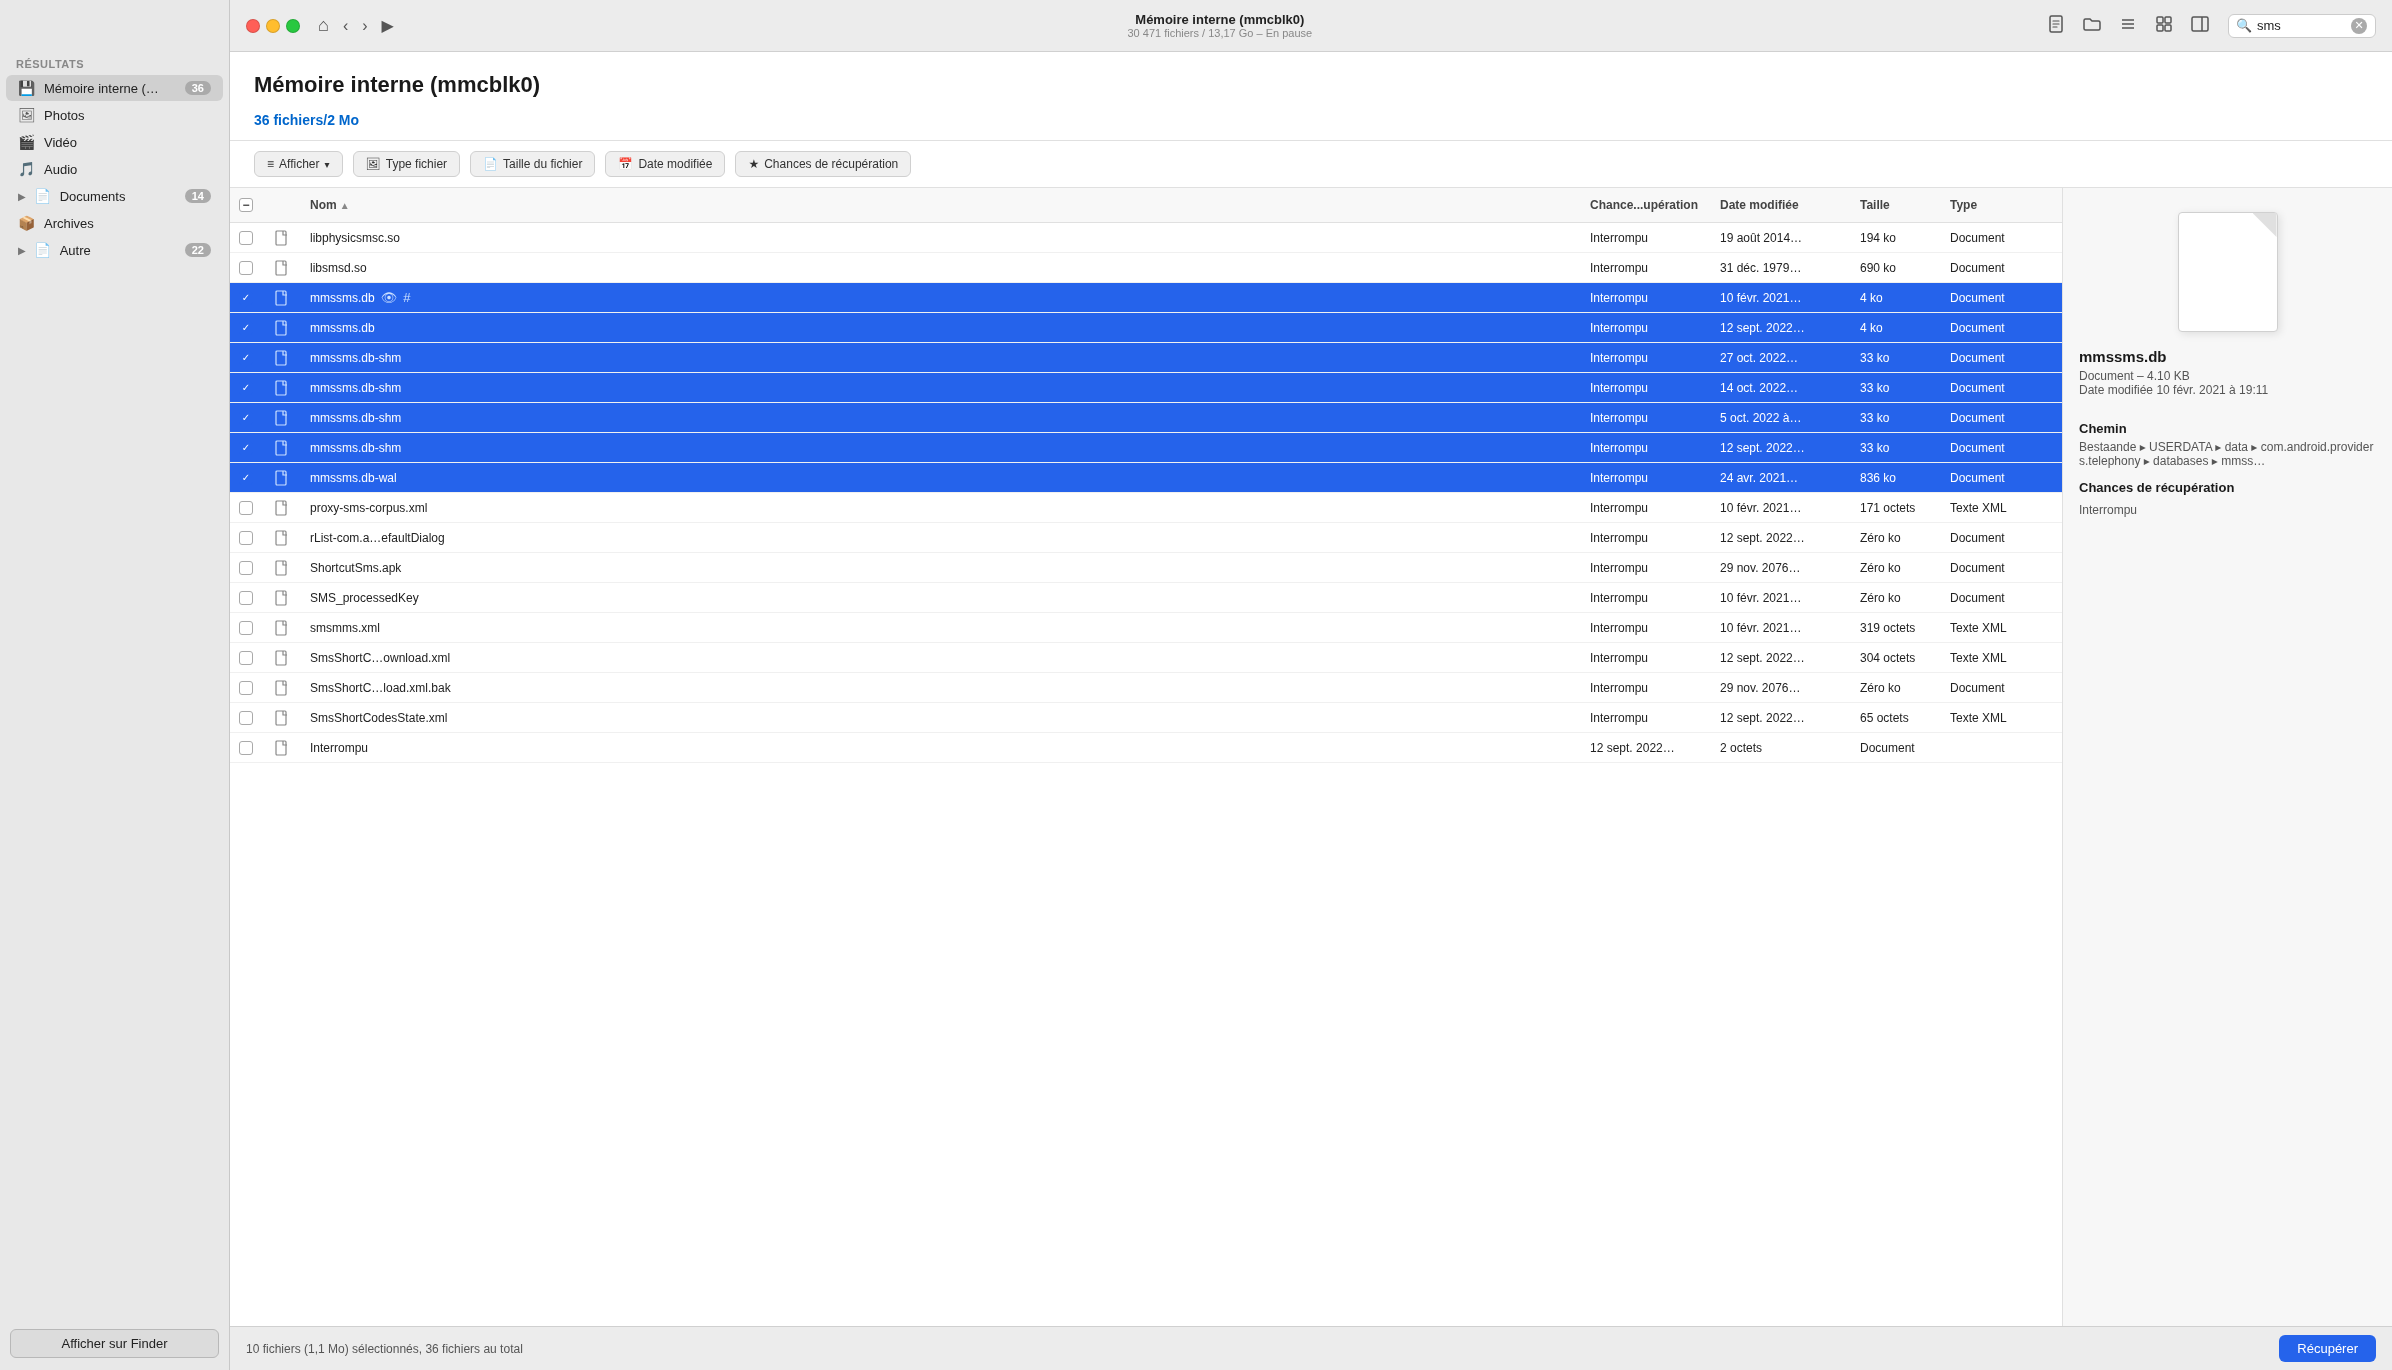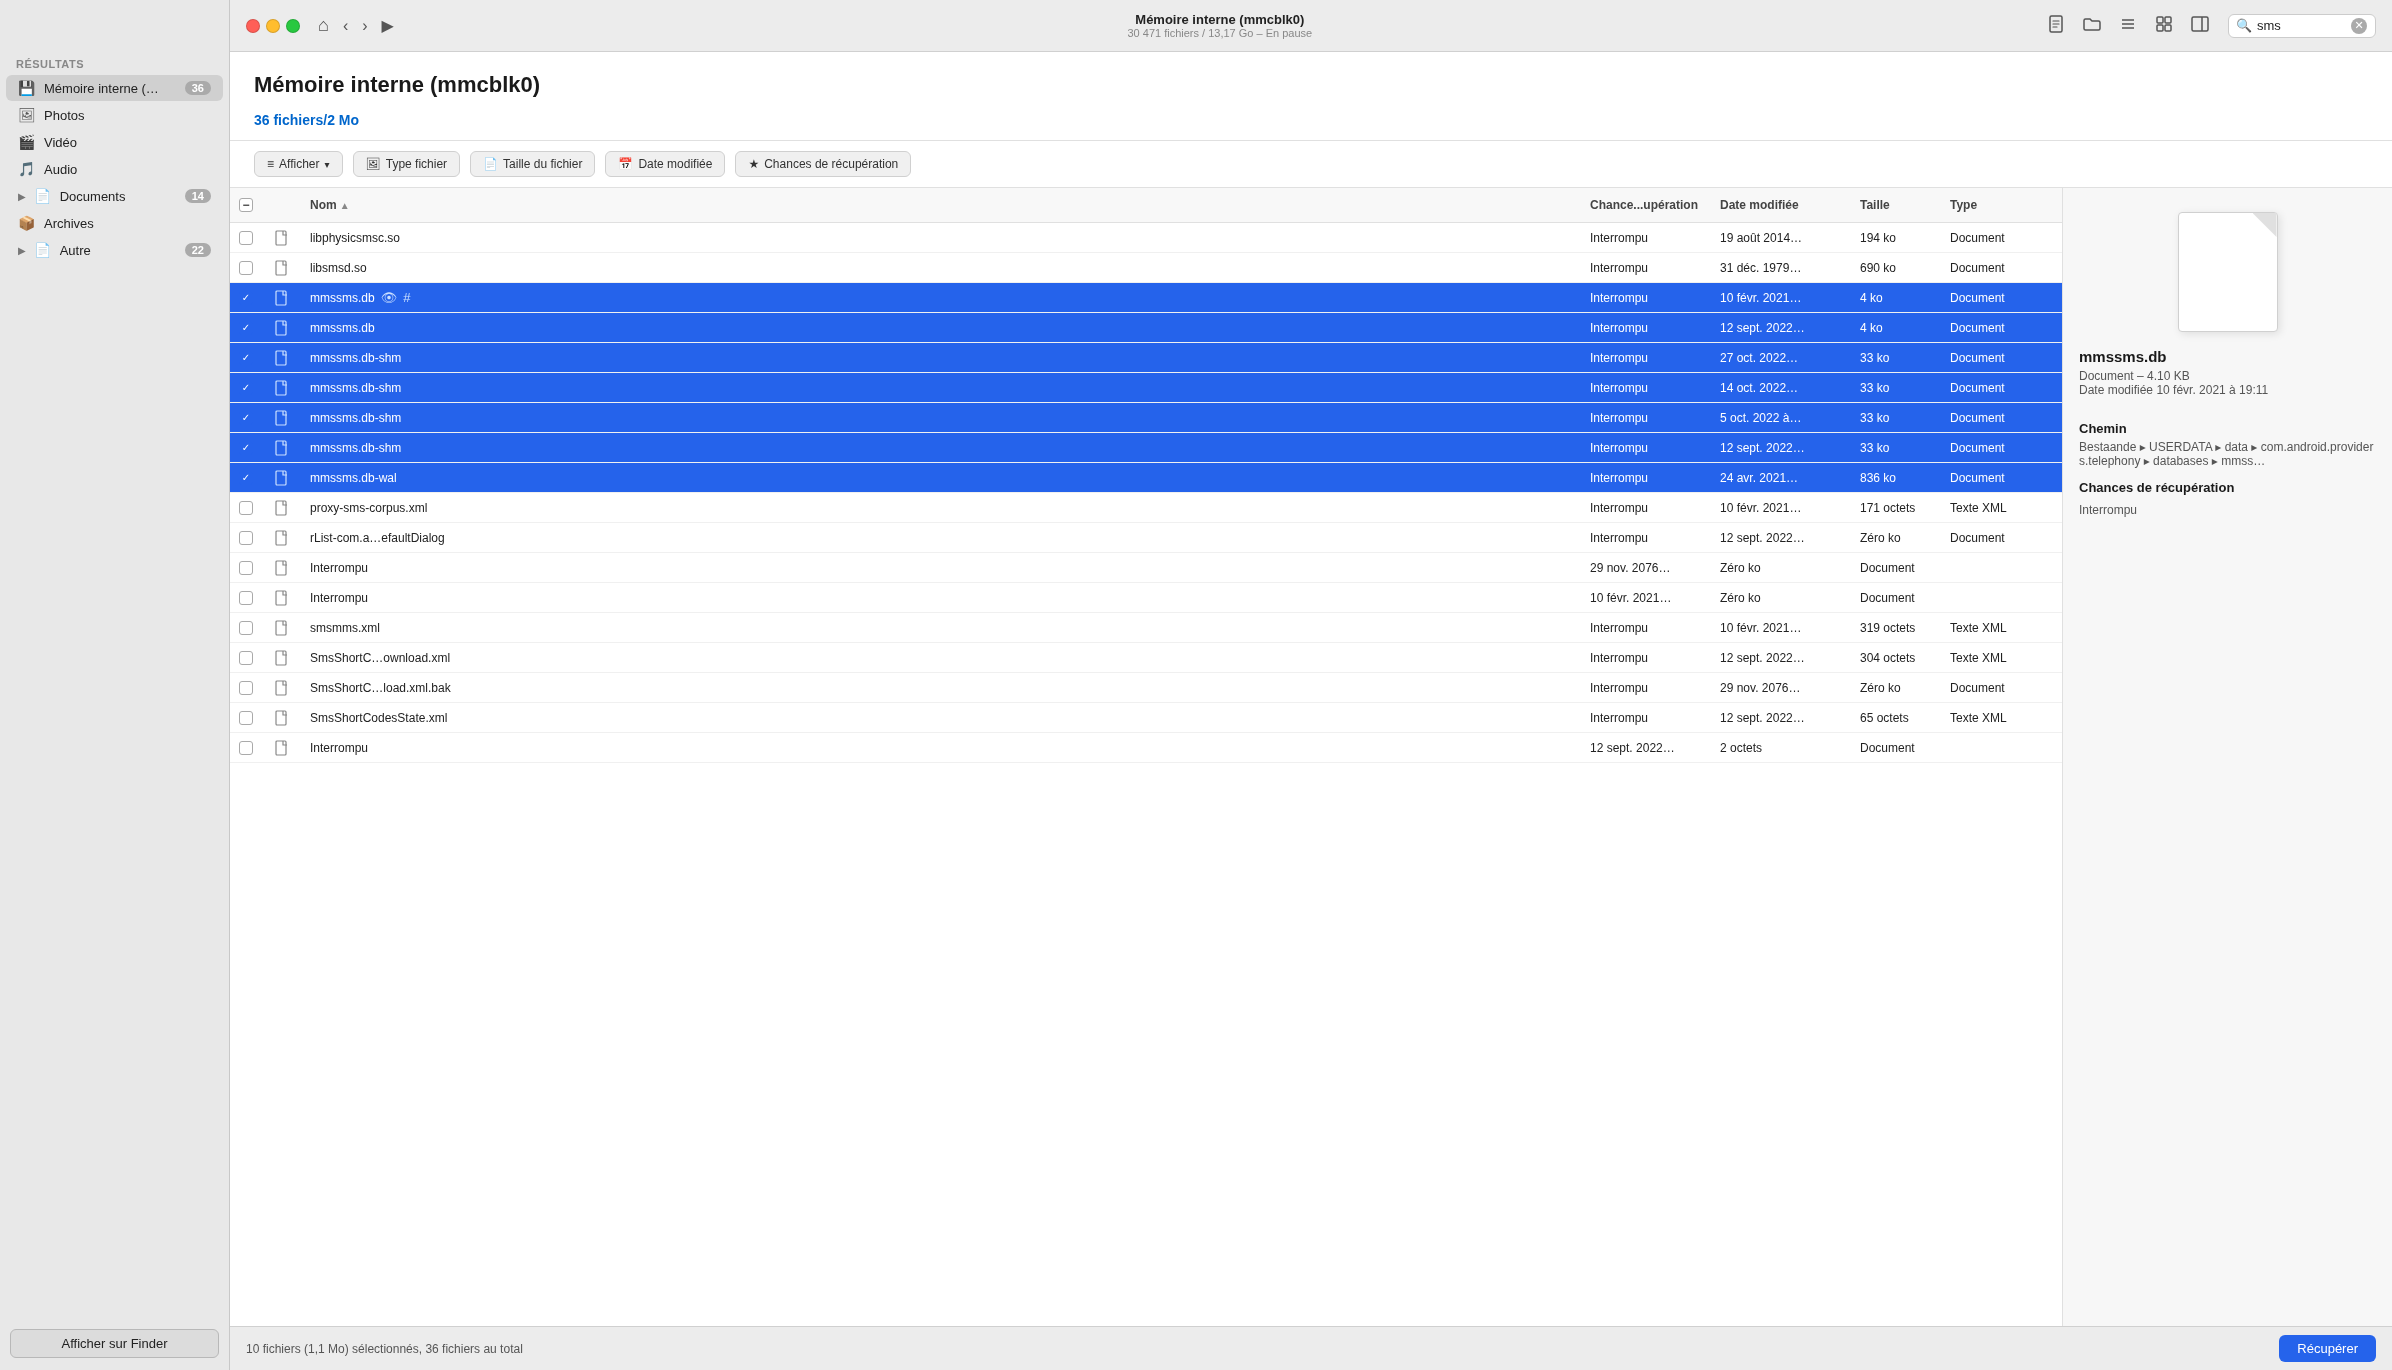--- a/index.html
+++ b/index.html
@@ -798,34 +798,42 @@
           <div class="table-row">
     <div class="td td-checkbox">
       <div class="checkbox"></div>
     </div>
     <div class="td file-icon">
       <svg width="14" height="16" viewBox="0 0 14 16" fill="none">
         <rect x="1" y="1" width="10" height="14" rx="1" stroke="#888" stroke-width="1.2"></rect>
         <path d="M8 1v4h4" stroke="#888" stroke-width="1.2"></path>
       </svg>
     </div>
+    <div class="td" style="gap:6px;">
+      <span>ShortcutSms.apk</span>
+
+    </div>
     <div class="td">Interrompu</div>
     <div class="td">29 nov. 2076…</div>
     <div class="td">Zéro ko</div>
     <div class="td">Document</div>
   </div>
           <div class="table-row">
     <div class="td td-checkbox">
       <div class="checkbox"></div>
     </div>
     <div class="td file-icon">
       <svg width="14" height="16" viewBox="0 0 14 16" fill="none">
         <rect x="1" y="1" width="10" height="14" rx="1" stroke="#888" stroke-width="1.2"></rect>
         <path d="M8 1v4h4" stroke="#888" stroke-width="1.2"></path>
       </svg>
+    </div>
+    <div class="td" style="gap:6px;">
+      <span>SMS_processedKey</span>
+
     </div>
     <div class="td">Interrompu</div>
     <div class="td">10 févr. 2021…</div>
     <div class="td">Zéro ko</div>
     <div class="td">Document</div>
   </div>
           <div class="table-row">
     <div class="td td-checkbox">
       <div class="checkbox"></div>
     </div>

